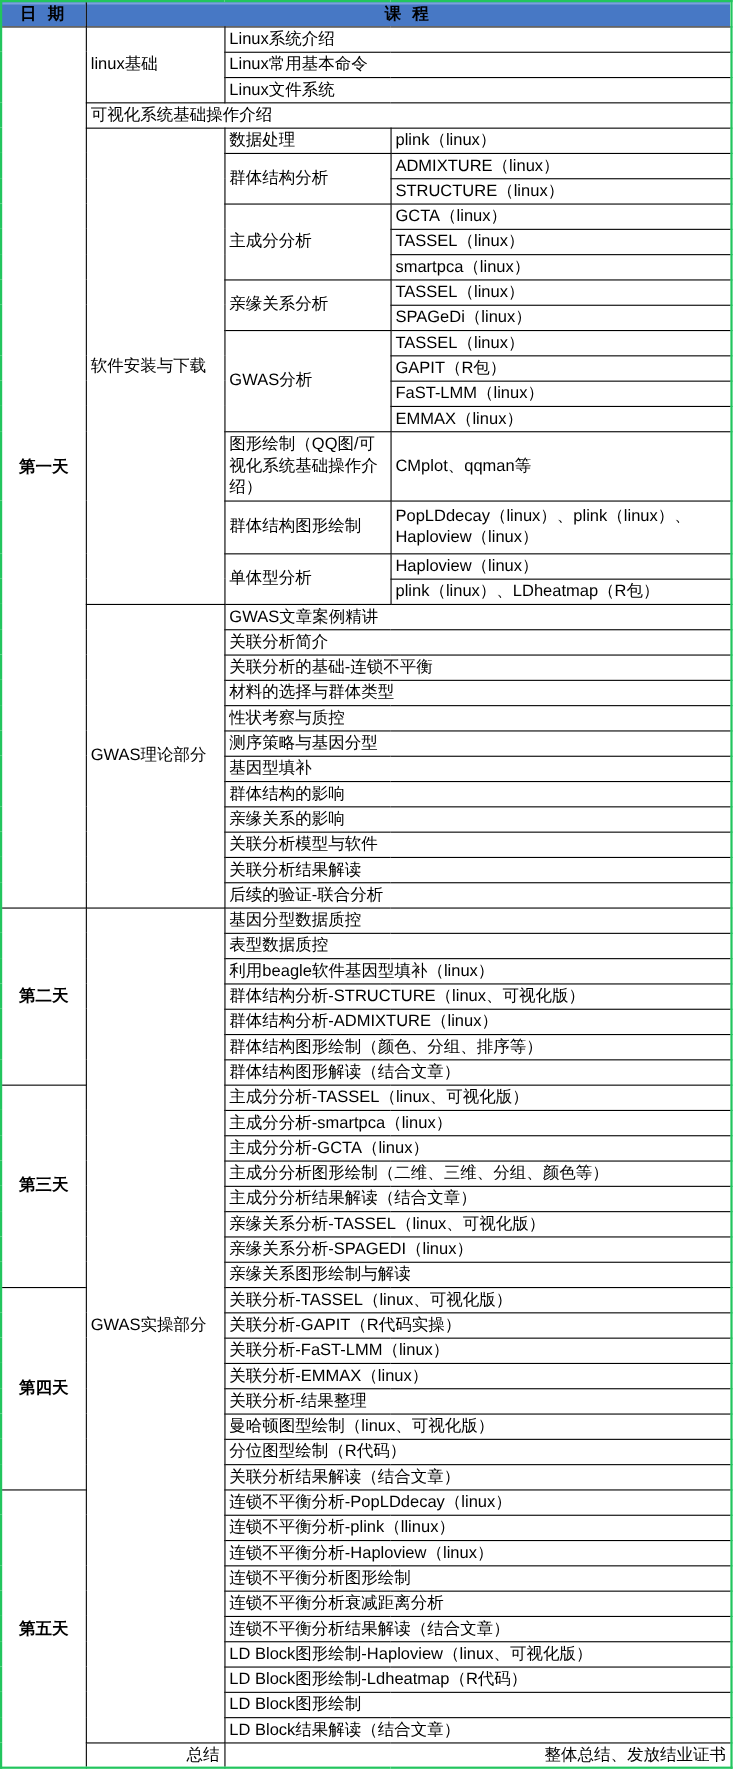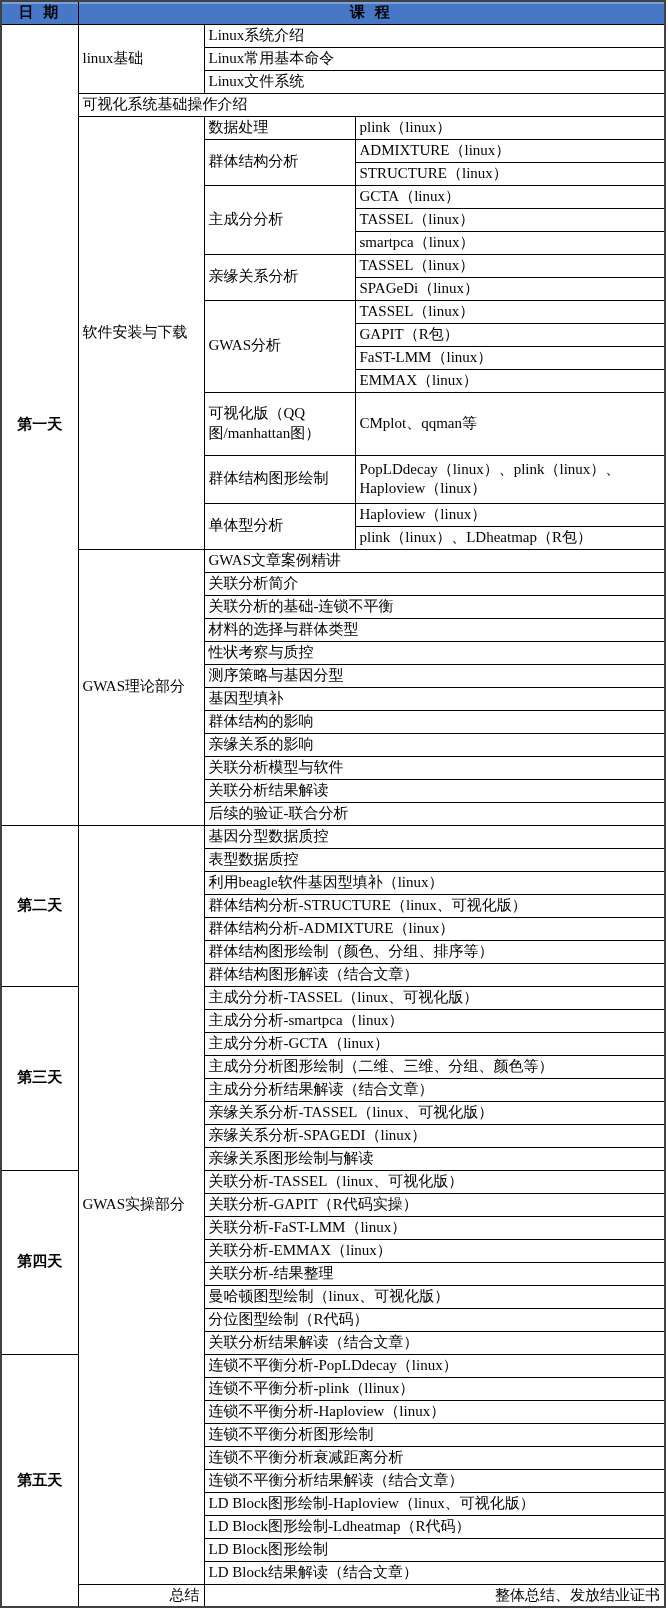--- a/index.html
+++ b/index.html
@@ -1,19 +1,19 @@
 <!DOCTYPE html>
 <html><head>
 <meta charset="utf-8">
 <style>
   html,body{margin:0;padding:0;background:#ffffff;}
   body{font-family:"Liberation Sans","DejaVu Sans",sans-serif;color:#000;}
   .page{width:668px;height:1609px;overflow:hidden;background:#fff;}
   table.sched{border-collapse:collapse;table-layout:fixed;width:664px;margin:0;
-    border:2px solid #404040;font-family:Liberation Serif, serif;}
+    border:2px solid #22c55e;}
   table.sched td{border:1px solid #000;font-size:15px;line-height:1.3;
     padding:1px 4px;vertical-align:middle;overflow:hidden;word-break:break-word;}
   td.hdr{background:#4778C5;box-shadow:inset 0 2px 0 #7ba1dc;
     font-weight:bold;text-align:center;font-size:16px;letter-spacing:3px;
     border-bottom:2px solid #000;padding:0;}
   td.day{font-weight:bold;text-align:center;letter-spacing:0;}
   td.ctr{text-align:right;}
 </style>
 </head>
 <body>
@@ -81,21 +81,21 @@
         <tr style="height: 23px;">
           <td>GAPIT（R包）</td>
         </tr>
         <tr style="height: 23px;">
           <td>FaST-LMM（linux）</td>
         </tr>
         <tr style="height: 23px;">
           <td>EMMAX（linux）</td>
         </tr>
         <tr style="height: 63px;">
-          <td>可视化版（QQ图/manhattan图）</td>
+          <td>图形绘制（QQ图/可视化系统基础操作介绍）</td>
           <td>CMplot、qqman等</td>
         </tr>
         <tr style="height: 48px;">
           <td>群体结构图形绘制</td>
           <td>PopLDdecay（linux）、plink（linux）、Haploview（linux）</td>
         </tr>
         <tr style="height: 23px;">
           <td rowspan="2">单体型分析</td>
           <td>Haploview（linux）</td>
         </tr>

